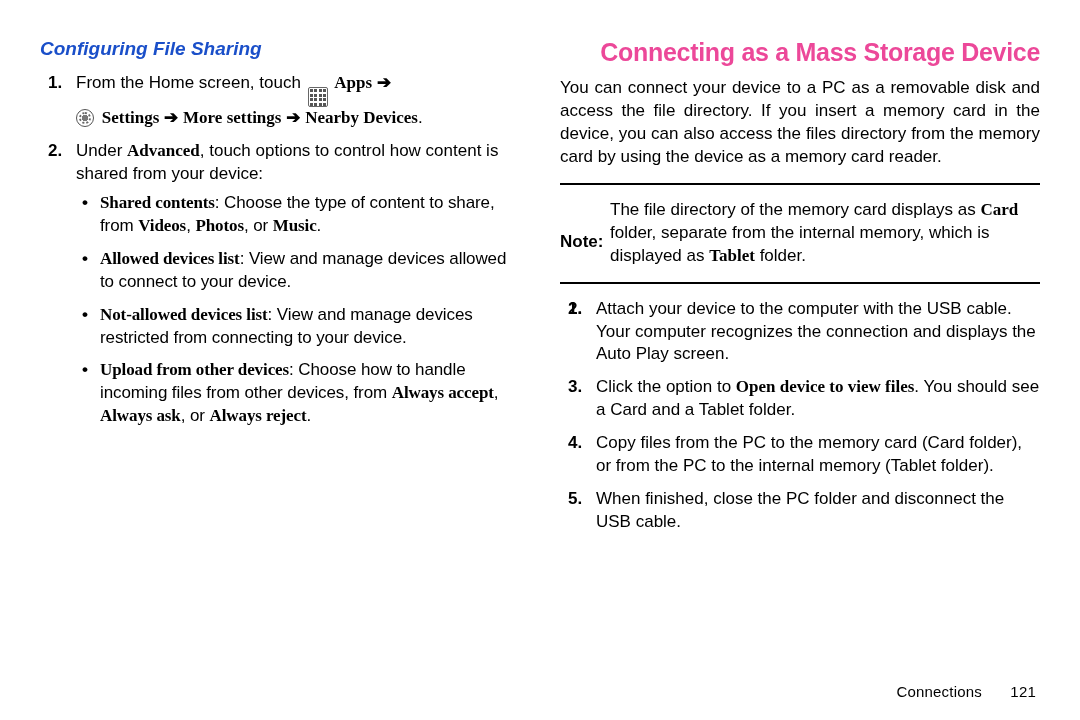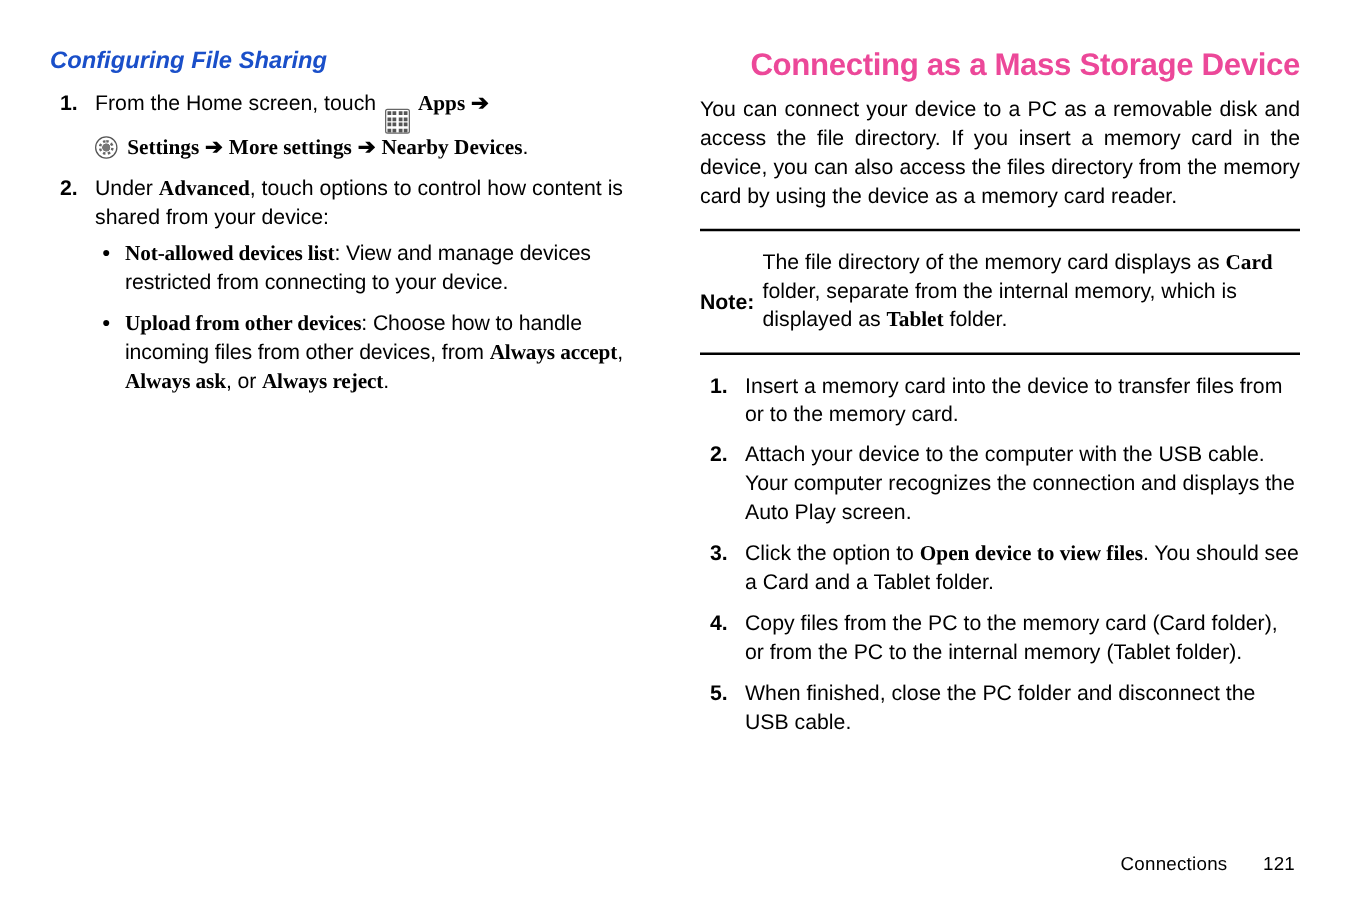--- a/index.html
+++ b/index.html
@@ -116,20 +116,26 @@
         <b class="arrow">➔</b>
         <b>Nearby Devices</b><span>.</span>
       </li>
 
       <li>
         <span class="num-marker">2.</span>
         <span>Under </span><b>Advanced</b><span>, touch options to control how content is shared from your device:</span>
 
         <ul class="bul cond">
           <li>
+            <b>Shared contents</b><span>: Choose the type of content to share, from </span><b>Videos</b><span>, </span><b>Photos</b><span>, or </span><b>Music</b><span>.</span>
+          </li>
+          <li>
+            <b>Allowed devices list</b><span>: View and manage devices allowed to connect to your device.</span>
+          </li>
+          <li>
             <b>Not-allowed devices list</b><span>: View and manage devices restricted from connecting to your device.</span>
           </li>
           <li>
             <b>Upload from other devices</b><span>: Choose how to handle incoming files from other devices, from </span><b>Always accept</b><span>, </span><b>Always ask</b><span>, or </span><b>Always reject</b><span>.</span>
           </li>
         </ul>
       </li>
     </ol>
   </div>
 
@@ -142,21 +148,20 @@
     <div class="note">
       <span class="note-label">Note:</span>
       <span>The file directory of the memory card displays as </span><b>Card</b><span> folder, separate from the internal memory, which is displayed as </span><b>Tablet</b><span> folder.</span>
     </div>
 
     <hr class="rule">
 
     <ol class="num">
       <li>
         <span class="num-marker">1.</span>
-        <span>Insert a memory card into the device to transfer files from or to the memory card.</span>
       </li>
       <li>
         <span class="num-marker">2.</span>
         <span>Attach your device to the computer with the USB cable. Your computer recognizes the connection and displays the Auto Play screen.</span>
       </li>
       <li>
         <span class="num-marker">3.</span>
         <span>Click the option to </span><b>Open device to view files</b><span>. You should see a Card and a Tablet folder.</span>
       </li>
       <li>

